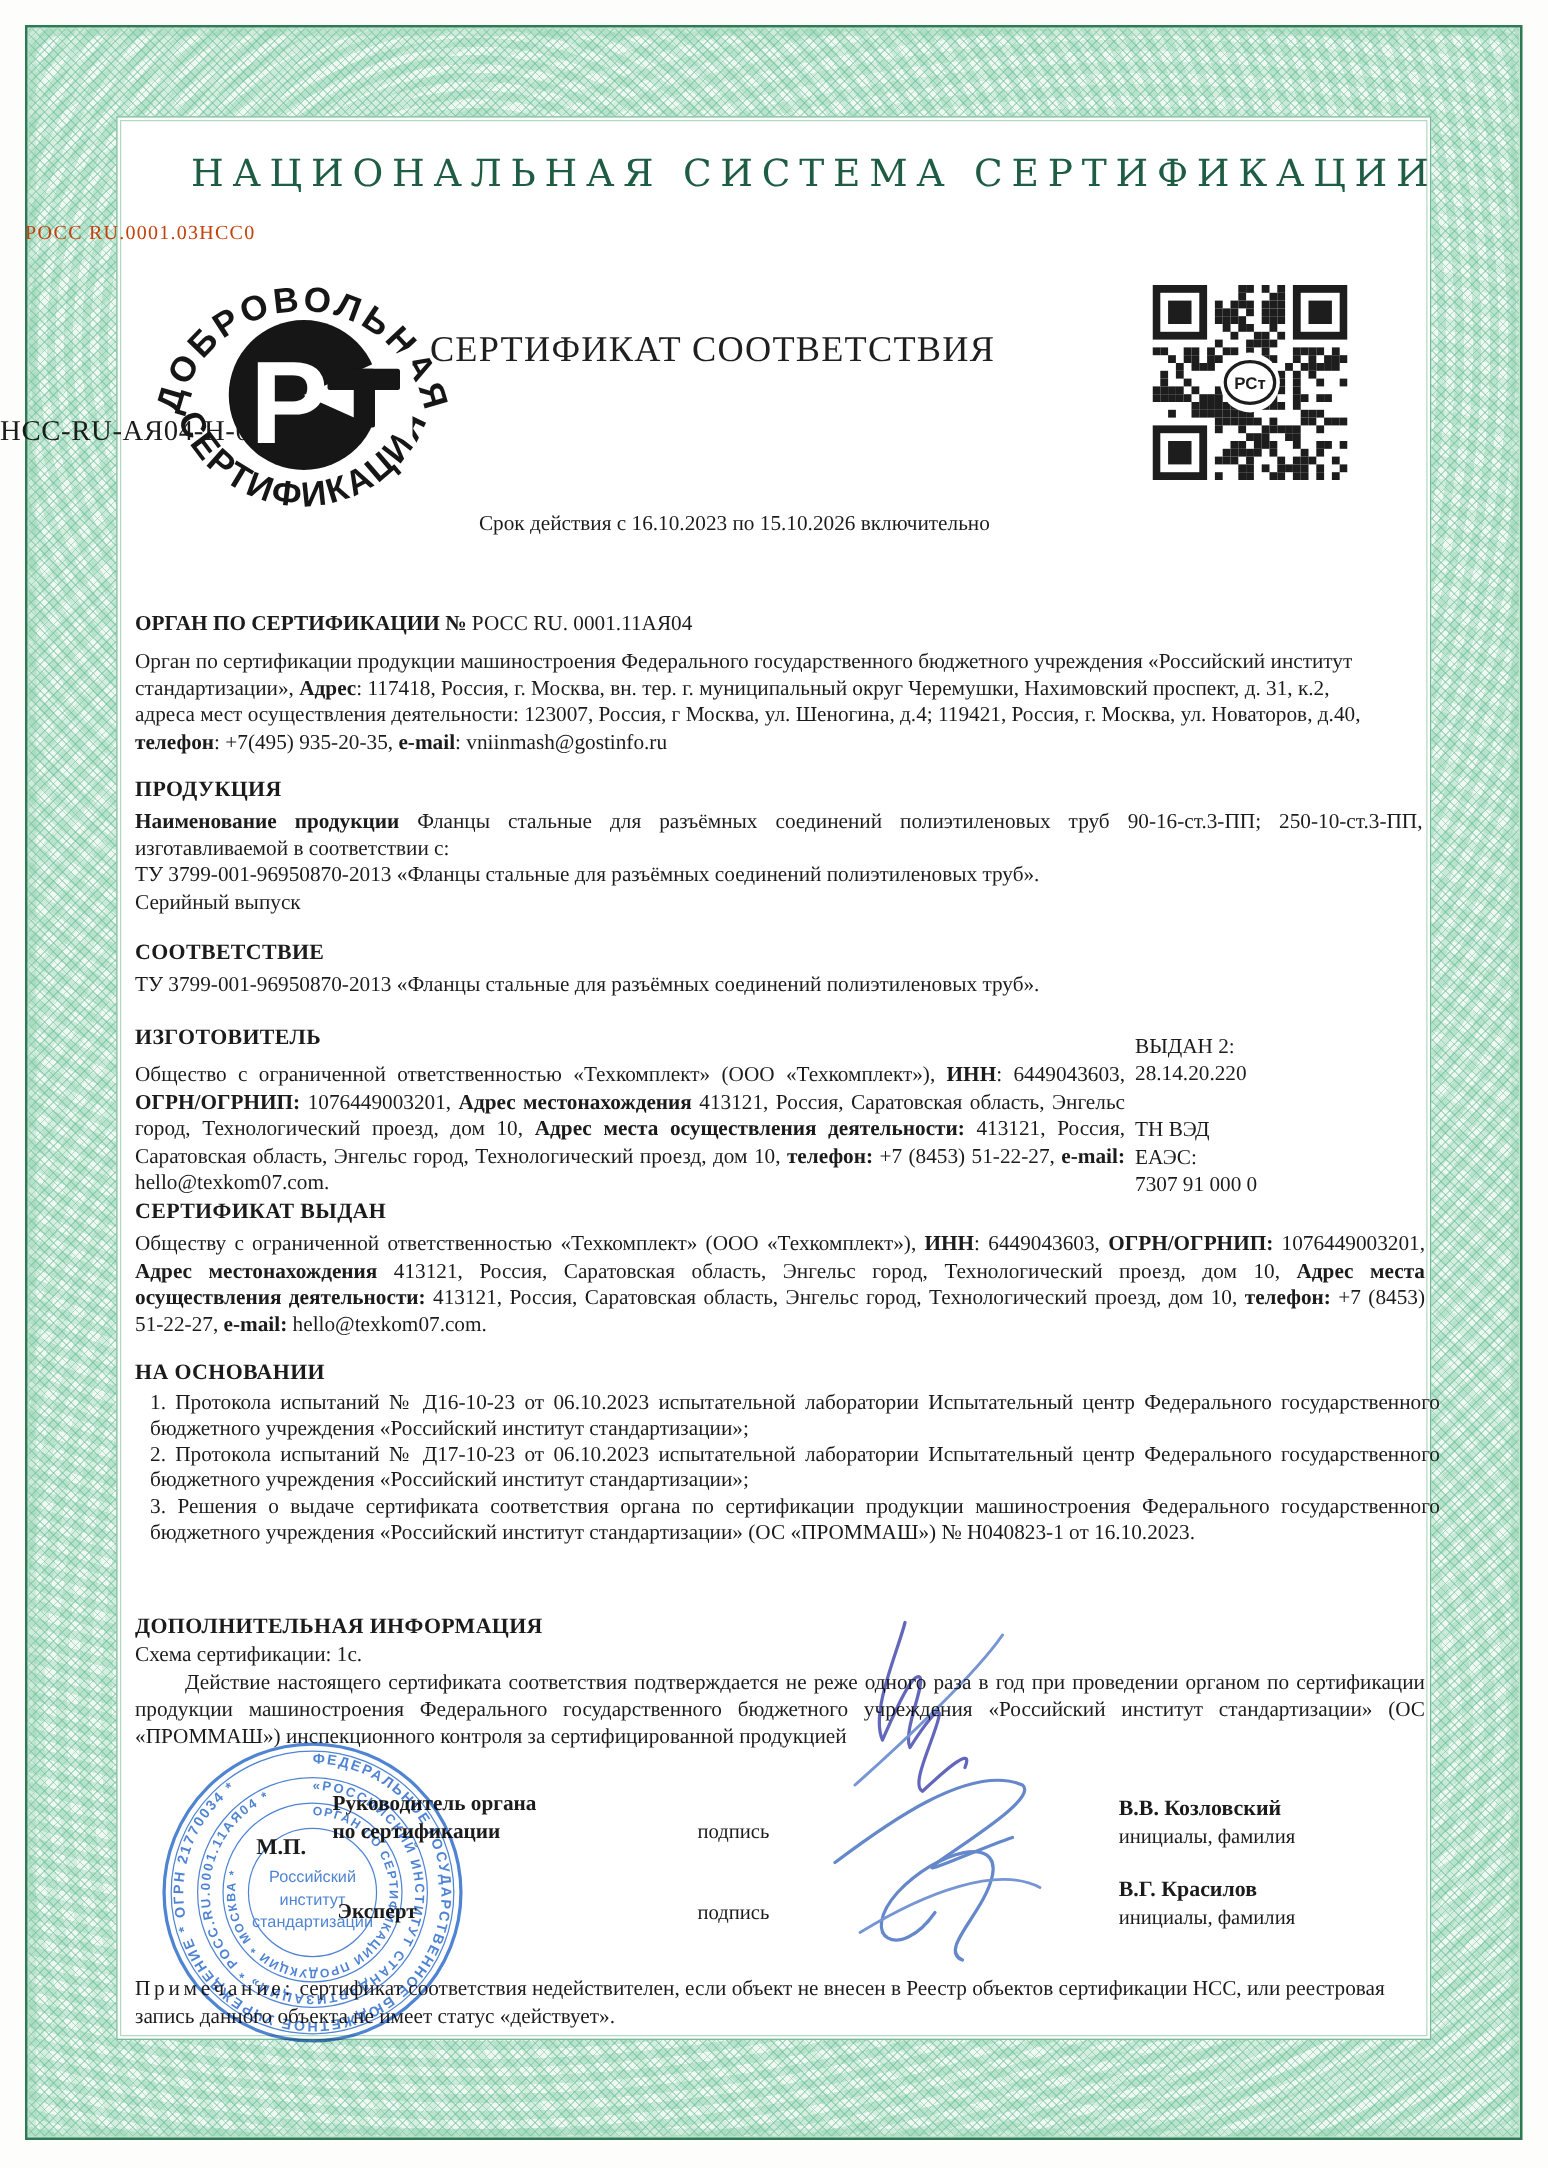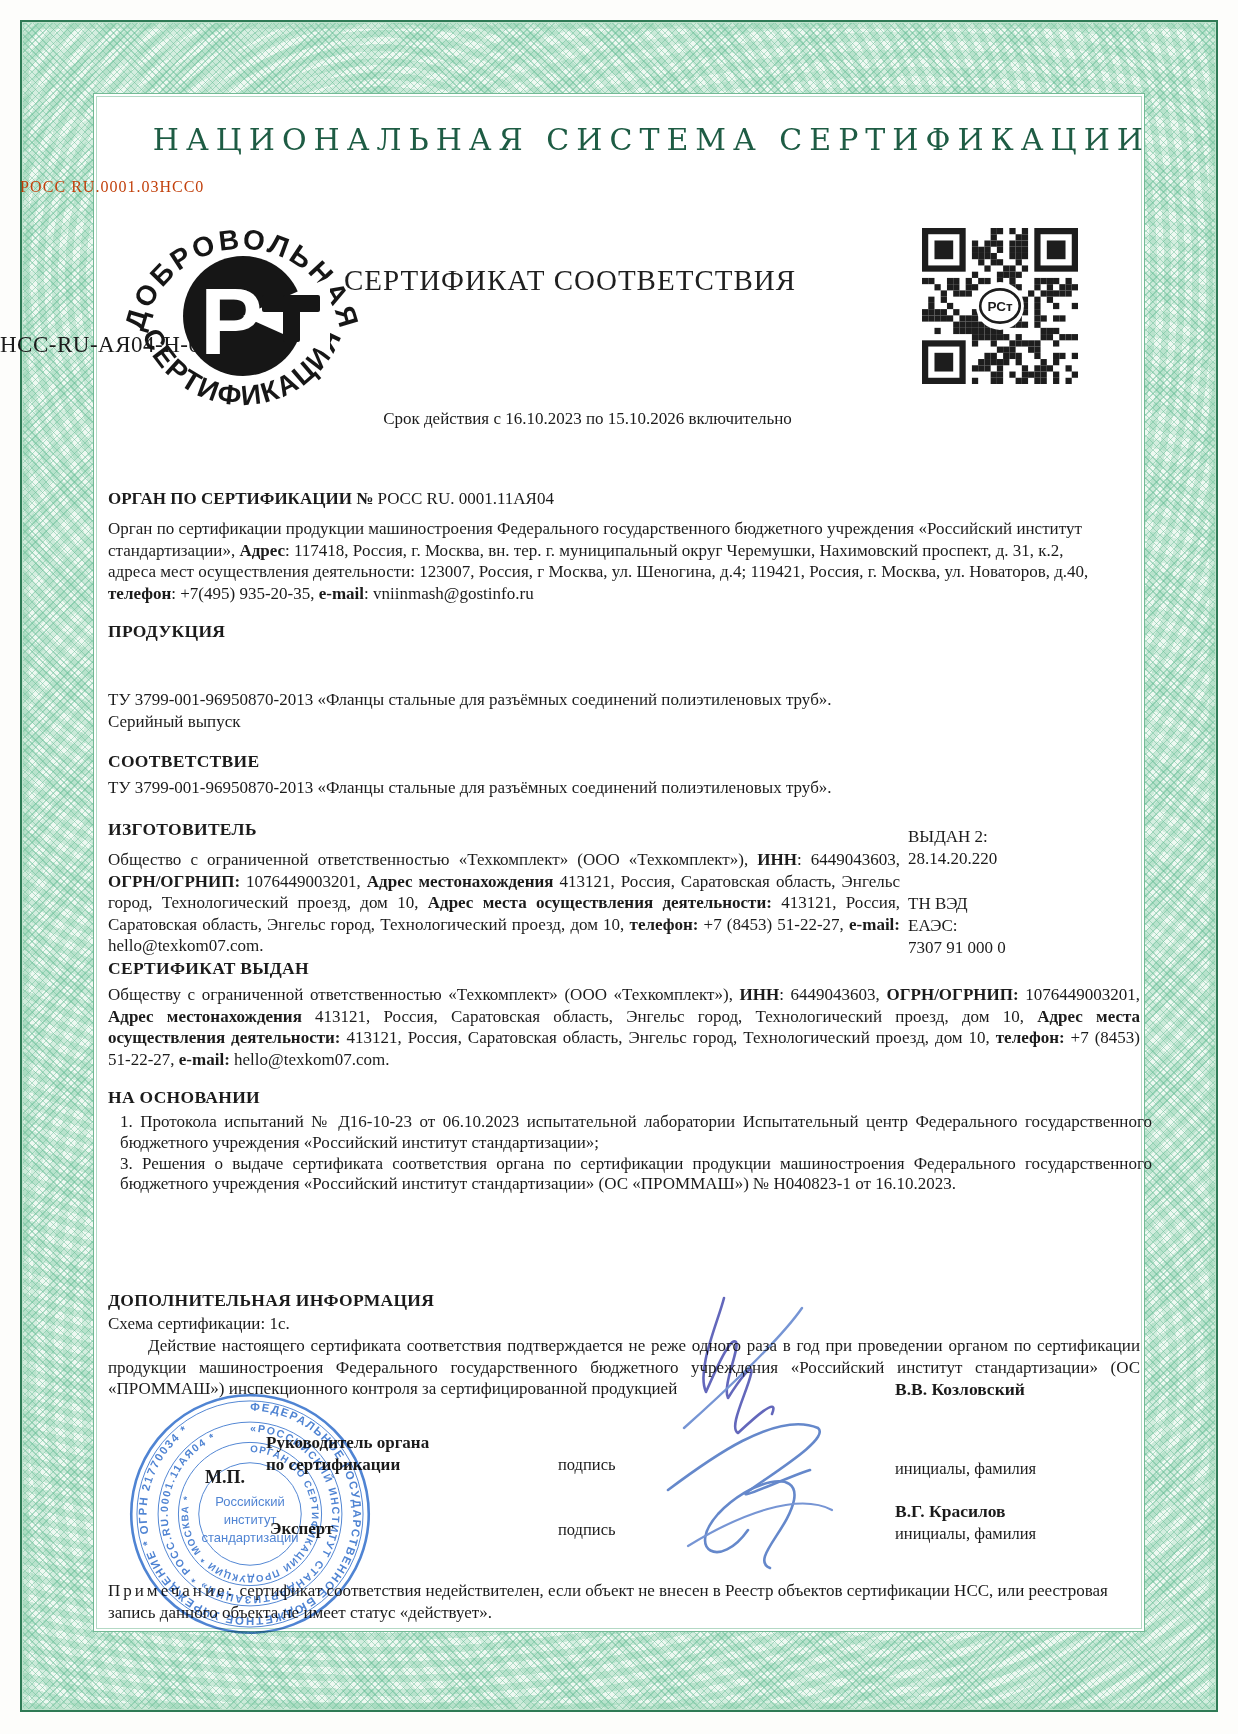--- a/index.html
+++ b/index.html
@@ -315,54 +315,56 @@
         <ellipse cx="75" cy="75" rx="19" ry="16" fill="none" stroke="#1d1d1d" stroke-width="2.5"></ellipse>
         <text x="75" y="80" text-anchor="middle" font-family="Liberation Sans, sans-serif" font-weight="bold" font-size="13" fill="#1d1d1d">РСт</text>
       </g>
     </svg>
   </div>
 
   <div class="abs runline" style="left:108px;top:489px"><b>ОРГАН ПО СЕРТИФИКАЦИИ №</b><span> РОСС RU. 0001.11АЯ04</span></div>
   <div class="abs p left" style="left:108px;top:518px;width:1002px"><span>Орган по сертификации продукции машиностроения Федерального государственного бюджетного учреждения «Российский институт стандартизации», </span><b>Адрес</b><span>: 117418, Россия, г. Москва, вн. тер. г. муниципальный округ Черемушки, Нахимовский проспект, д. 31, к.2, адреса мест осуществления деятельности: 123007, Россия, г Москва, ул. Шеногина, д.4; 119421, Россия, г. Москва, ул. Новаторов, д.40, </span><b>телефон</b><span>: +7(495) 935-20-35, </span><b>e-mail</b><span>: vniinmash@gostinfo.ru</span></div>
 
   <div class="abs h" style="left:108px;top:621px">ПРОДУКЦИЯ</div>
+  <div class="abs p" style="left:108px;top:646px;width:1030px"><b>Наименование продукции</b><span> Фланцы стальные для разъёмных соединений полиэтиленовых труб 90-16-ст.3-ПП; 250-10-ст.3-ПП, изготавливаемой в соответствии с:</span></div>
   <div class="abs p left" style="left:108px;top:689px;width:1030px">ТУ 3799-001-96950870-2013 «Фланцы стальные для разъёмных соединений полиэтиленовых труб».</div>
   <div class="abs p left" style="left:108px;top:711px;width:1030px">Серийный выпуск</div>
 
   <div class="abs h" style="left:108px;top:751px">СООТВЕТСТВИЕ</div>
   <div class="abs p left" style="left:108px;top:777px;width:1030px">ТУ 3799-001-96950870-2013 «Фланцы стальные для разъёмных соединений полиэтиленовых труб».</div>
 
   <div class="abs h" style="left:108px;top:819px">ИЗГОТОВИТЕЛЬ</div>
   <div class="abs p" style="left:108px;top:849px;width:792px"><span>Общество с ограниченной ответственностью «Техкомплект» (ООО «Техкомплект»), </span><b>ИНН</b><span>: 6449043603, </span><b>ОГРН/ОГРНИП:</b><span> 1076449003201, </span><b>Адрес местонахождения</b><span> 413121, Россия, Саратовская область, Энгельс город, Технологический проезд, дом 10, </span><b>Адрес места осуществления деятельности:</b><span> 413121, Россия, Саратовская область, Энгельс город, Технологический проезд, дом 10, </span><b>телефон:</b><span> +7 (8453) 51-22-27, </span><b>e-mail:</b><span> hello@texkom07.com.</span></div>
   <div class="abs side" style="left:908px;top:826px">ВЫДАН 2:</div>
   <div class="abs side" style="left:908px;top:848px">28.14.20.220</div>
   <div class="abs side" style="left:908px;top:893px">ТН ВЭД</div>
   <div class="abs side" style="left:908px;top:915px">ЕАЭС:</div>
   <div class="abs side" style="left:908px;top:937px">7307 91 000 0</div>
 
   <div class="abs h" style="left:108px;top:958px">СЕРТИФИКАТ ВЫДАН</div>
   <div class="abs p" style="left:108px;top:984px;width:1032px"><span>Обществу с ограниченной ответственностью «Техкомплект» (ООО «Техкомплект»), </span><b>ИНН</b><span>: 6449043603, </span><b>ОГРН/ОГРНИП:</b><span> 1076449003201, </span><b>Адрес местонахождения</b><span> 413121, Россия, Саратовская область, Энгельс город, Технологический проезд, дом 10, </span><b>Адрес места осуществления деятельности:</b><span> 413121, Россия, Саратовская область, Энгельс город, Технологический проезд, дом 10, </span><b>телефон:</b><span> +7 (8453) 51-22-27, </span><b>e-mail:</b><span> hello@texkom07.com.</span></div>
 
   <div class="abs h" style="left:108px;top:1087px">НА ОСНОВАНИИ</div>
   <div class="abs" style="left:120px;top:1112px;width:1032px">
     <p class="basis-item">1. Протокола испытаний № Д16-10-23 от 06.10.2023 испытательной лаборатории Испытательный центр Федерального государственного бюджетного учреждения «Российский институт стандартизации»;</p>
+    <p class="basis-item">2. Протокола испытаний № Д17-10-23 от 06.10.2023 испытательной лаборатории Испытательный центр Федерального государственного бюджетного учреждения «Российский институт стандартизации»;</p>
     <p class="basis-item">3. Решения о выдаче сертификата соответствия органа по сертификации продукции машиностроения Федерального государственного бюджетного учреждения «Российский институт стандартизации» (ОС «ПРОММАШ») № Н040823-1 от 16.10.2023.</p>
   </div>
 
   <div class="abs h" style="left:108px;top:1290px">ДОПОЛНИТЕЛЬНАЯ ИНФОРМАЦИЯ</div>
   <div class="abs p left" style="left:108px;top:1313px;width:1032px">Схема сертификации: 1с.</div>
   <div class="abs p indent" style="left:108px;top:1335px;width:1032px">Действие настоящего сертификата соответствия подтверждается не реже одного раза в год при проведении органом по сертификации продукции машиностроения Федерального государственного бюджетного учреждения «Российский институт стандартизации» (ОС «ПРОММАШ») инспекционного контроля за сертифицированной продукцией</div>
 
   <div class="abs bold pre" style="left:266px;top:1432px;font-size:17px;line-height:22px">Руководитель органа
 по сертификации</div>
   <div class="abs bold" style="left:205px;top:1467px;font-size:18px">М.П.</div>
   <div class="abs bold" style="left:270px;top:1519px;font-size:17px">Эксперт</div>
   <div class="abs cap" style="left:558px;top:1455px">подпись</div>
   <div class="abs cap" style="left:558px;top:1520px">подпись</div>
-  <div class="abs bold" style="left:895px;top:1379px;font-size:17.5px">В.В. Козловский</div>
+  <div class="abs bold" style="left:895px;top:1436px;font-size:17.5px">В.В. Козловский</div>
   <div class="abs cap" style="left:895px;top:1459px">инициалы, фамилия</div>
   <div class="abs bold" style="left:895px;top:1501px;font-size:17.5px">В.Г. Красилов</div>
   <div class="abs cap" style="left:895px;top:1524px">инициалы, фамилия</div>
 
   <div class="abs note" style="left:108px;top:1580px;width:1012px">
     <span class="lbl">Примечание:</span><span> сертификат соответствия недействителен, если объект не внесен в Реестр объектов сертификации НСС, или реестровая запись данного объекта не имеет статус «действует».</span>
   </div>
 
   <div class="abs sig-svg" style="left:628px;top:1278px;width:232px;height:300px">
     <svg width="232" height="300" viewBox="0 0 232 300">

